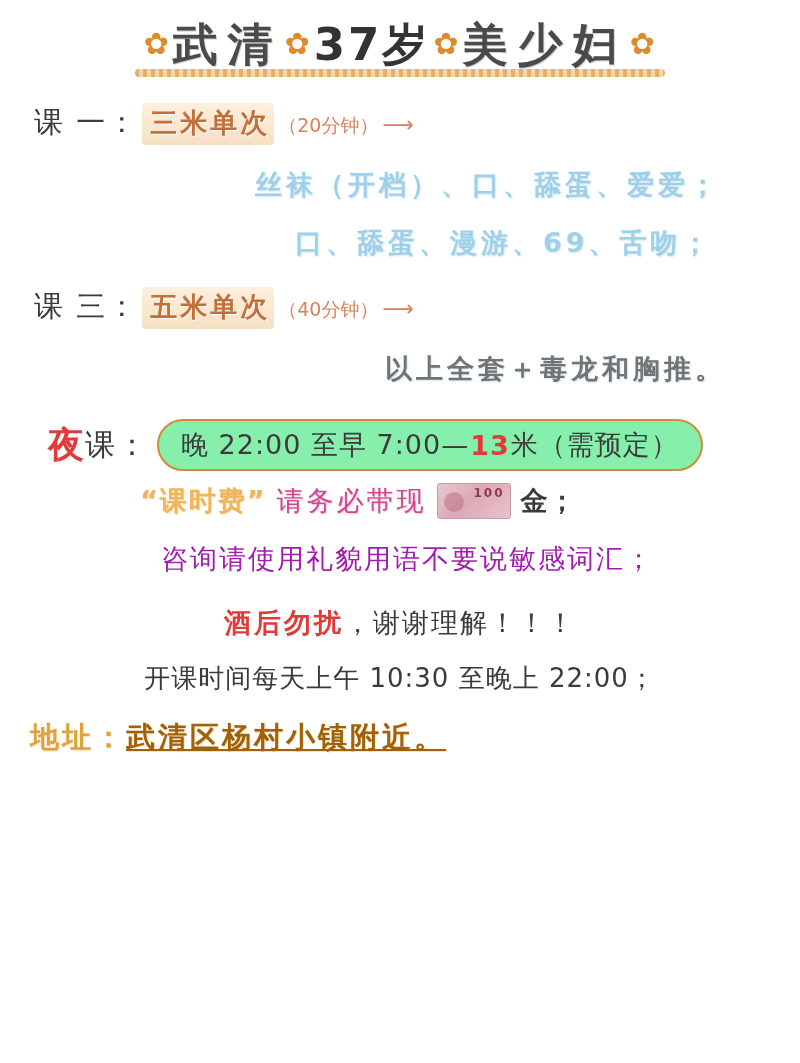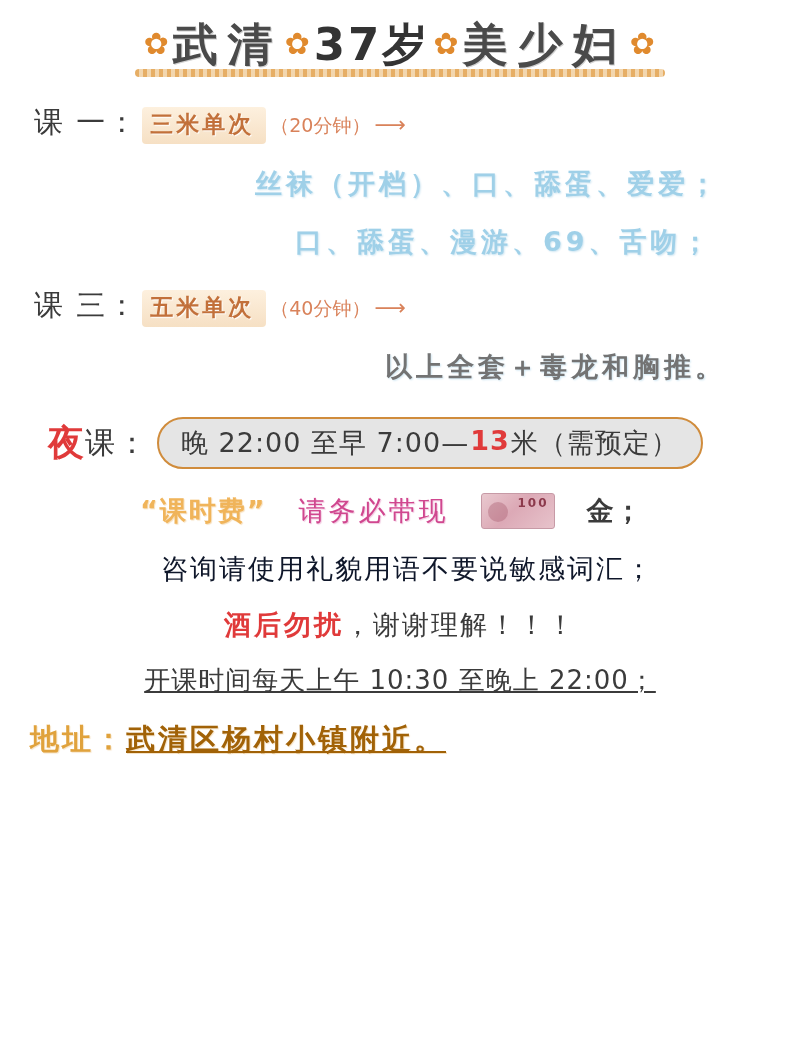--- a/index.html
+++ b/index.html
@@ -103,26 +103,26 @@
     padding-left: 34px;
     font-size: 29px;
     color: #3b3b3b;
     letter-spacing: 2px;
   }
   .course-label {
     color: #3b3b3b;
   }
   .course-tag {
     display: inline-block;
-    font-size: 23px;
+    font-size: 27px;
     font-weight: bold;
     color: #c2703a;
     background: linear-gradient(180deg,#fdf0de 0%, #f6e0c4 100%);
     border-radius: 4px;
-    padding: 2px 12px 4px 8px;
+    padding: 2px 4px 4px 8px;
     margin: 0 4px;
     text-shadow: 1px 1px 1px #ffffff;
     letter-spacing: 3px;
   }
   .course-dur {
     font-size: 19px;
     color: #d9825a;
     letter-spacing: 0px;
   }
   .arrow {
@@ -158,44 +158,43 @@
     font-weight: bold;
     letter-spacing: 1px;
   }
   .night-ke {
     color: #3b3b3b;
     letter-spacing: 2px;
     margin-right: 8px;
   }
   .night-box {
     display: inline-flex;
-    align-items: flex-start;
+    align-items: center;
     border: 2px solid #d08c3c;
     border-radius: 26px;
     padding: 6px 22px;
     font-size: 27px;
     color: #3b3b3b;
     letter-spacing: 1px;
-    background: #e5e5e5;
+    background: #86efac;
   }
   .night-price {
     color: #e03a3a;
     font-weight: bold;
     padding: 0 1px;
   }
 
   
   .fee {
-    margin-top: 24px;
+    margin-top: 12px;
     padding-left: 140px;
     font-size: 27px;
     display: flex;
     align-items: center;
     letter-spacing: 2px;
-    gap: 22px;
   }
   .fee-quote {
     color: #f0b45a;
     font-weight: bold;
     text-shadow: 1px 1px 1px #f7e0be;
   }
   .fee-bold {
     color: #d0478f;
     font-weight: normal;
     margin-left: 10px;
@@ -236,43 +235,42 @@
   .fee-jin {
     color: #3b3b3b;
     font-weight: bold;
     letter-spacing: 1px;
   }
 
   .notice {
     text-align: center;
     margin-top: 22px;
     font-size: 27px;
-    color: #0f172a;
+    color: #a21caf;
     letter-spacing: 2px;
     padding-left: 15px;
   }
   .notice2 {
     text-align: center;
-    margin-top: 20px;
+    margin-top: 28px;
     font-size: 27px;
     color: #3b3b3b;
     letter-spacing: 2px;
   }
   .red-warn {
     color: #e03a3a;
     font-weight: bold;
     letter-spacing: 3px;
   }
   .time-line {
     text-align: center;
     margin-top: 20px;
     font-size: 26px;
     color: #3b3b3b;
     letter-spacing: 1px;
-    text-decoration: underline;
   }
   .addr {
     margin-top: 22px;
     padding-left: 30px;
     font-size: 29px;
     color: #e0a23c;
     font-weight: bold;
     letter-spacing: 3px;
     text-shadow: 1px 1px 1px #f6e3c6;
   }

